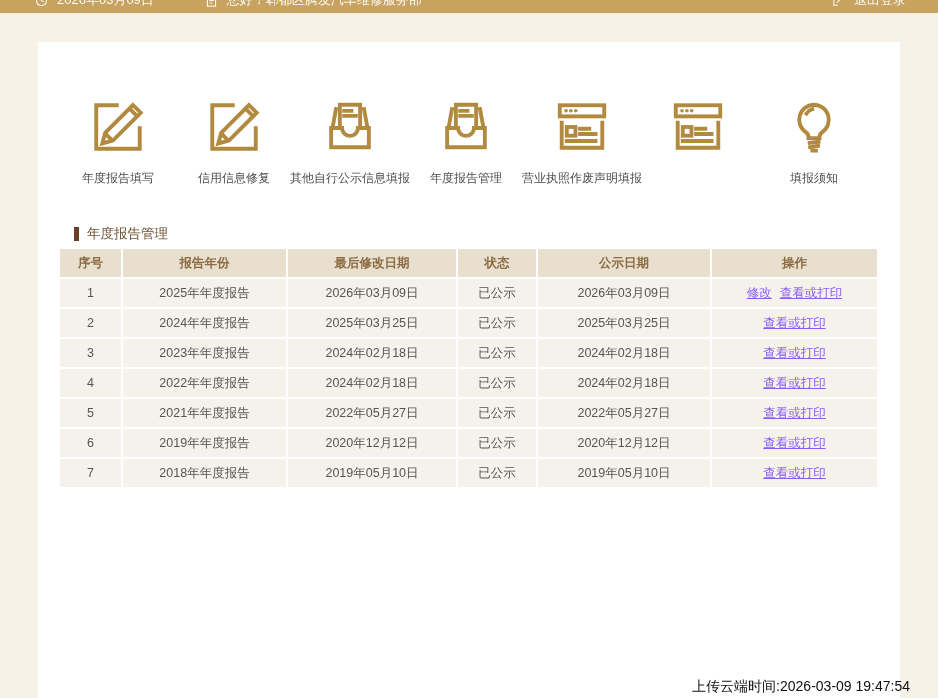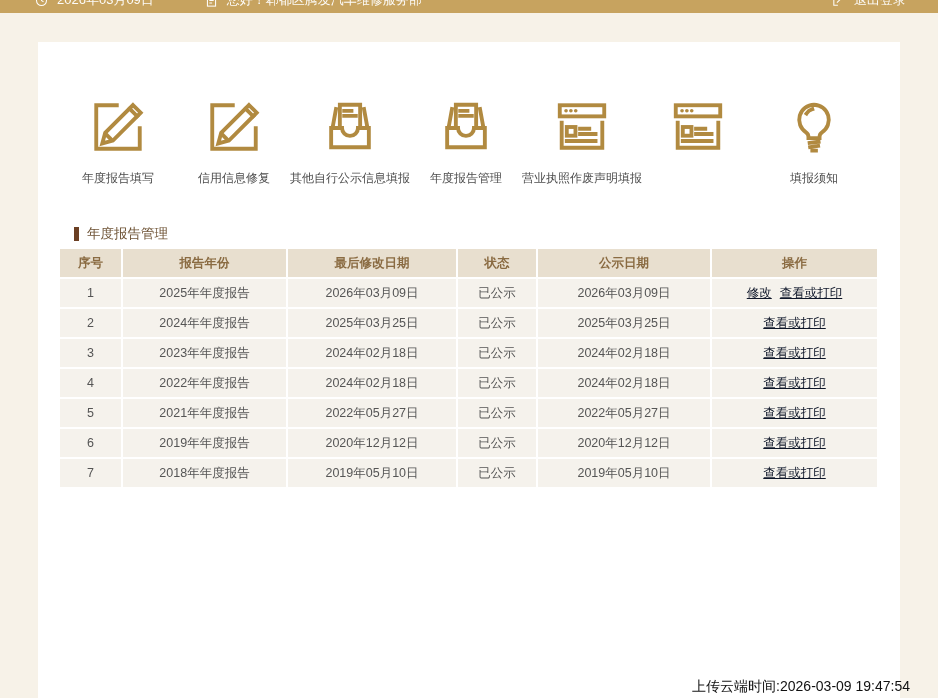--- a/index.html
+++ b/index.html
@@ -72,21 +72,21 @@
     height: 30px; text-align: center; vertical-align: middle;
     border-right: 2px solid #FFFFFF; border-bottom: 2px solid #FFFFFF;
     overflow: hidden; white-space: nowrap;
   }
   table.report th:last-child, table.report td:last-child { border-right: none; margin-left: 29px; }
   table.report th {
     background: #E8DFCF; color: #8A6B42; font-weight: bold;
   }
   table.report td { background: #F5F2EC; color: #555555; }
   a.op-link {
-    color: #0f172a; text-decoration: underline; margin: 0 4px; cursor: pointer;
+    color: #8b5cf6; text-decoration: underline; margin: 0 4px; cursor: pointer;
   }
 
   
   .upload-time {
     position: absolute; right: 28px; bottom: 2px;
     font-size: 14px; color: #111111;
   }
 </style>
 </head>
 <body>

